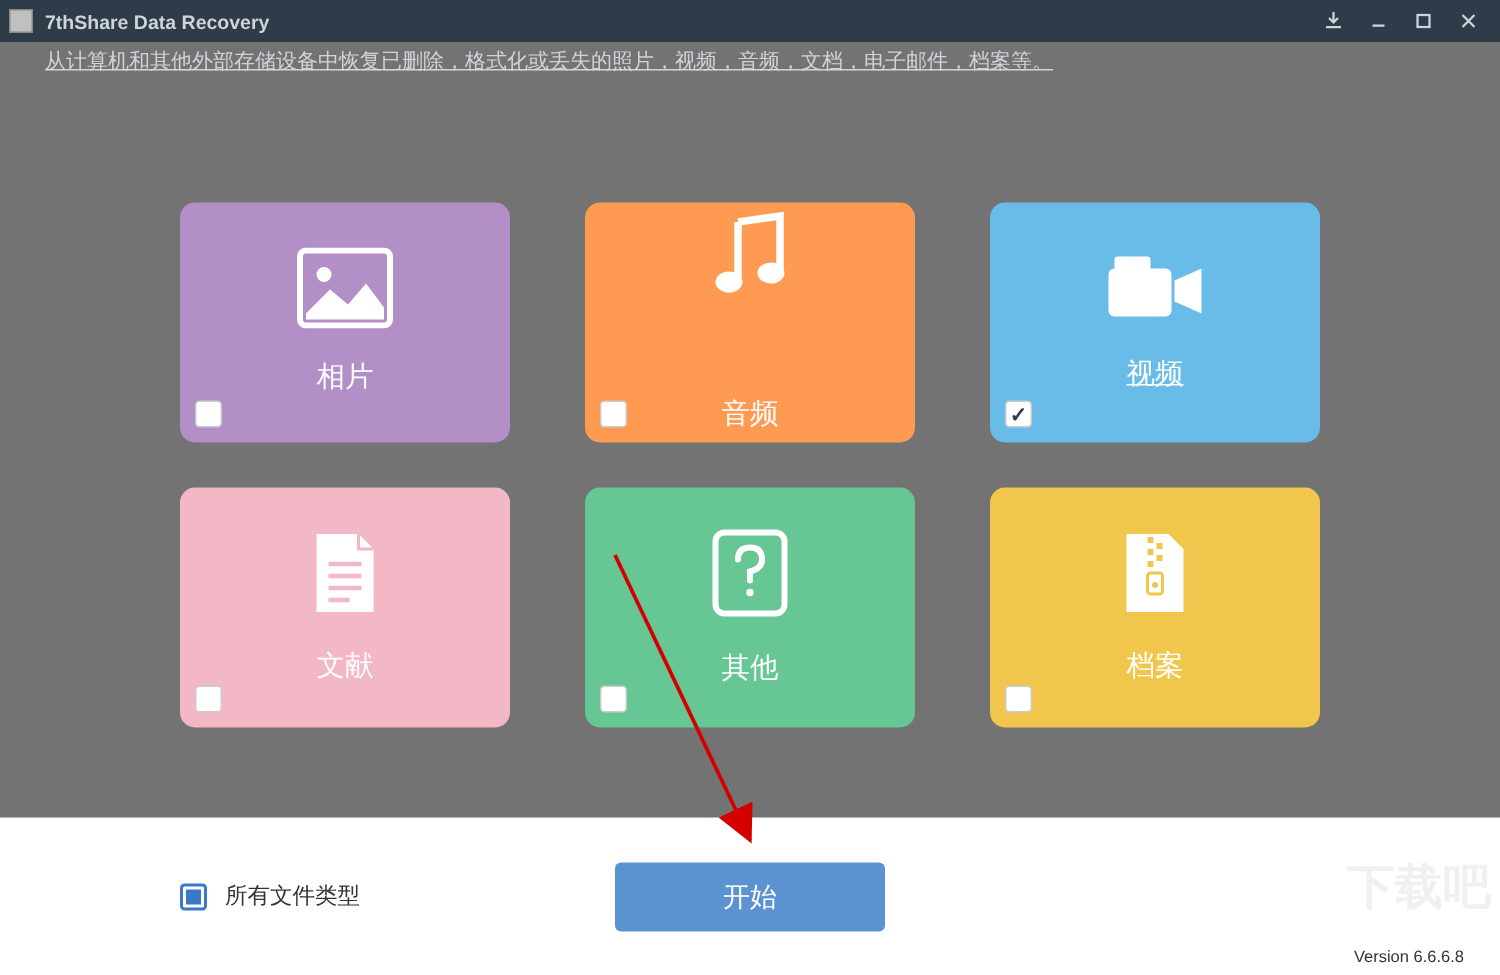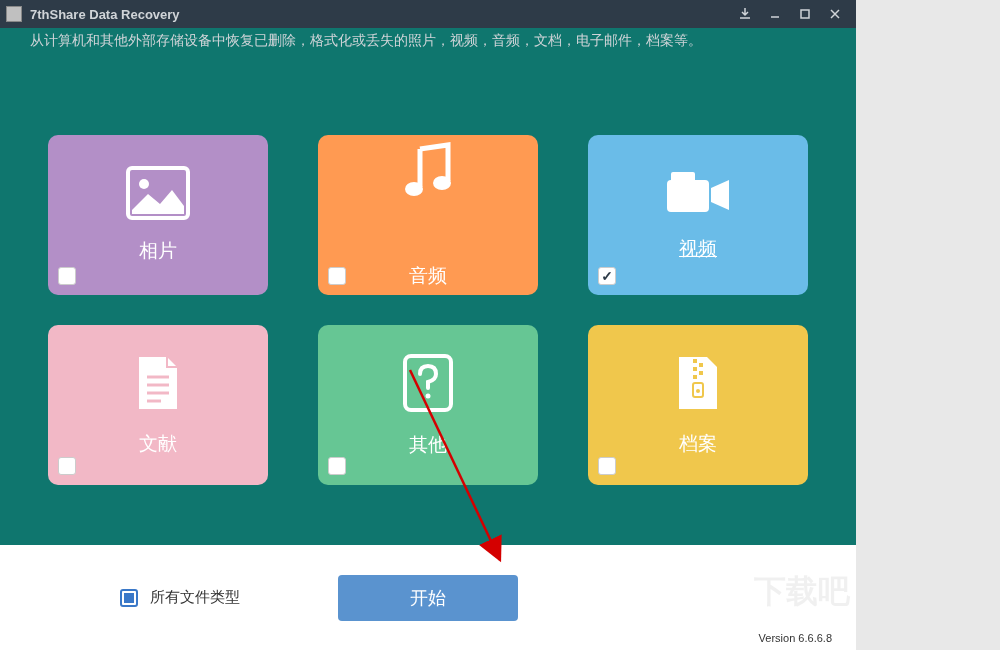--- a/index.html
+++ b/index.html
@@ -5,23 +5,23 @@
     * { margin: 0; padding: 0; box-sizing: border-box; }
     body {
       width: 1000px;
       height: 650px;
       font-family: "Microsoft YaHei", Arial, sans-serif;
       background: #e8e8e8;
       position: relative;
       overflow: hidden;
     }
     .window {
-      width: 856px;
+      width: 1000px;
       height: 650px;
-      background: #0f766e;
+      background: #737373;
       display: flex;
       flex-direction: column;
       position: relative;
     }
     .title-bar {
       height: 28px;
       background: #2e3b48;
       display: flex;
       align-items: center;
       padding: 0 6px;
@@ -43,20 +43,21 @@
       align-items: center;
       justify-content: center;
       color: #d0d4d8;
       cursor: pointer;
       font-size: 14px;
     }
     .subtitle {
       color: #d0d4d8;
       font-size: 14px;
       padding: 4px 30px 14px 30px;
+      text-decoration: underline;
     }
     .main-area {
       flex: 1;
       display: flex;
       flex-direction: column;
       align-items: center;
       justify-content: center;
       padding: 20px 0 10px 0;
     }
     .grid {

